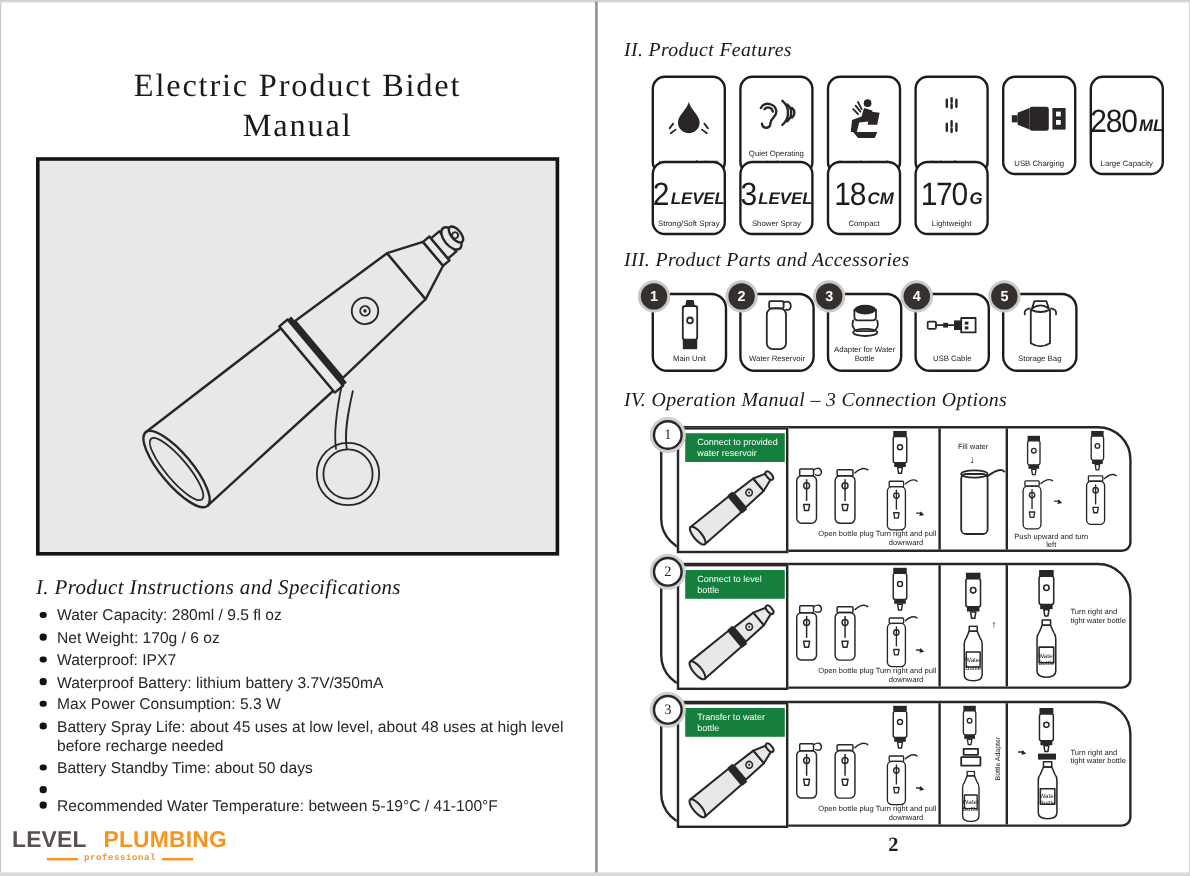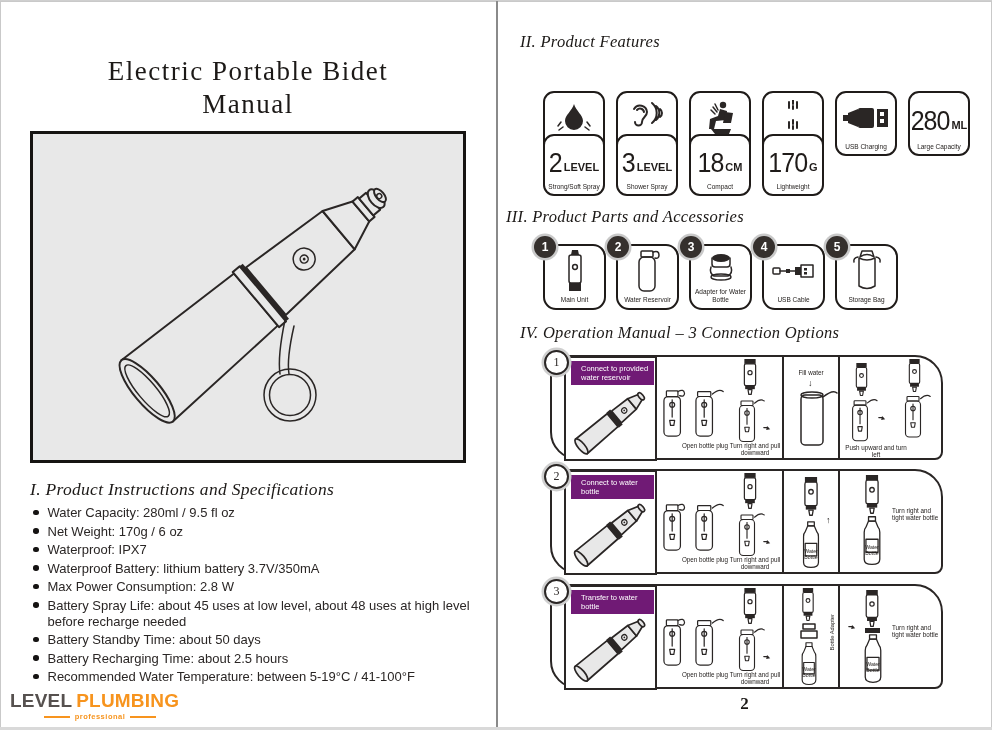--- a/index.html
+++ b/index.html
@@ -22,60 +22,60 @@
          font-size:27px;line-height:33px;letter-spacing:1.5px;color:#1c1917;}
   .illus{position:absolute;left:30px;top:130px;width:436px;height:332px;
          background:#e8e8e8;border:3px solid #161412;box-sizing:border-box;}
   .h-sec{position:absolute;font-size:17px;color:#1c1917;letter-spacing:.3px;font-style:italic;}
   .h1{left:30px;top:478px;font-size:17.5px;}
   .bullets{position:absolute;left:33px;top:504px;width:450px;list-style:none;margin:0;padding:0;}
   .bullets li{display:flex;gap:9px;margin-bottom:3px;font-size:13px;line-height:1.2;}
   .dot{flex:0 0 auto;width:5.5px;height:5.5px;border-radius:50%;background:#151312;margin-top:4.5px;}
   .logo{position:absolute;left:10px;top:690px;width:180px;}
   .logo-line{font-weight:700;font-size:19px;letter-spacing:.2px;line-height:1;}
-  .logo-x{color:#56514f;} .logo-p{color:#f7941e;margin-left:4px;}
+  .logo-x{color:#56514f;} .logo-p{color:#f7941e;margin-left:14px;}
   .logo-tag{display:flex;align-items:center;justify-content:center;gap:5px;margin-top:2px;}
   .logo-dash{width:26px;height:2px;background:#f7941e;}
-  .logo-prof{color:#f7941e;font-size:7.5px;font-weight:700;letter-spacing:.5px;}
+  .logo-prof{color:#f7941e;font-size:7.5px;font-weight:700;letter-spacing:.5px;font-family:Liberation Mono, monospace;}
 
   
   .h2{left:520px;top:31px;font-size:16.5px;}
-  .h3{left:506px;top:206px;font-size:16.5px;}
+  .h3{left:520px;top:206px;font-size:16.5px;}
   .h4{left:520px;top:322px;font-size:16.5px;}
 
   .frow{position:absolute;display:flex;gap:11px;}
   .frow1{left:543px;top:62px;} .frow2{left:543px;top:133px;}
   .fbox{width:62px;border:2px solid #1f1b19;border-radius:11px;box-sizing:border-box;
         display:flex;flex-direction:column;align-items:center;justify-content:flex-end;
         background:#fff;}
-  .frow1 .fbox{height:65px;margin-top:28px;} .frow2 .fbox{height:62px;}
+  .frow1 .fbox{height:83px;} .frow2 .fbox{height:62px;}
   .ficon{flex:1;display:flex;align-items:center;justify-content:center;width:100%;}
   .flabel{font-size:6.5px;line-height:1.15;text-align:center;margin:0 1px 4px;color:#1f1b19;}
   .bignum{display:flex;align-items:baseline;justify-content:center;gap:2px;margin-top:6px;}
   .bignum .v{font-size:25px;font-weight:400;letter-spacing:-1px;color:#1f1b19;transform:scaleY(1.08);}
-  .bignum .u{font-size:11px;font-weight:700;color:#1f1b19;}
+  .bignum .u{font-size:14px;font-weight:700;color:#1f1b19;font-style:italic;}
 
   .parts{position:absolute;left:543px;top:243px;display:flex;gap:10px;}
   .pbox{position:relative;width:63px;height:66px;border:2px solid #1f1b19;border-radius:13px;
         box-sizing:border-box;display:flex;flex-direction:column;align-items:center;justify-content:flex-end;background:#fff;}
   .pbadge{position:absolute;left:-11px;top:-10px;width:22px;height:22px;border-radius:50%;
           background:#35302d;color:#fff;font-size:12px;font-weight:700;display:flex;align-items:center;justify-content:center;
           box-shadow:0 0 0 2.5px #c9c9c9;}
   .pbox .ficon{flex:1;}
   .plabel{font-size:6.5px;line-height:1.15;text-align:center;margin:0 1px 5px;color:#1f1b19;}
 
   .oprow{position:absolute;left:550px;width:393px;height:105px;border:2px solid #2a2625;
          border-radius:8px 28px 8px 28px;box-sizing:border-box;background:#fff;}
   .opr1{top:354px;} .opr2{top:468px;} .opr3{top:583px;}
   .obadge{position:absolute;left:-8px;top:-7px;width:21px;height:21px;border-radius:50%;background:#fff;
           border:2px solid #2a2625;color:#2a2625;font-size:12px;font-family:"Liberation Serif",serif;
           display:flex;align-items:center;justify-content:center;box-shadow:0 0 0 2.5px #cfcfcf;z-index:3;}
   .opleft{position:absolute;left:12px;top:-1px;width:93px;height:105px;border:2px solid #2a2625;
           box-sizing:border-box;background:#fff;z-index:2;}
-  .oplabel{position:absolute;left:5px;top:3px;right:1px;background:#701a75;color:#fff;
+  .oplabel{position:absolute;left:5px;top:3px;right:1px;background:#15803d;color:#fff;
            font-size:7.5px;line-height:1.2;padding:3px 2px 3px 10px;}
   .opdevice{position:absolute;left:2px;bottom:2px;}
   .oppanel{position:absolute;top:0;height:101px;border-left:2px solid #2a2625;box-sizing:border-box;}
   .panB{left:103px;width:127px;border-left:none;}
   .panC{left:230px;width:56px;}
   .panD{left:286px;width:105px;border-right:none;}
   .cap{position:absolute;font-size:6.3px;line-height:1.12;text-align:center;color:#1f1b19;}
   .vtext{position:absolute;font-size:5.8px;color:#1f1b19;writing-mode:vertical-rl;transform:rotate(180deg);}
   .blabel{position:absolute;font-size:5.2px;line-height:1.1;text-align:center;color:#1f1b19;width:20px;}
   .arrowch{position:absolute;font-size:9px;color:#1f1b19;font-weight:700;}
@@ -133,21 +133,21 @@
       <polygon class="f" points="5,0 9,4 4,5"></polygon>
     </symbol>
   </defs>
 </svg>
 
 <div class="frame"></div>
 <div class="page-divider"></div>
 
 <div>
   <div class="title serif">
-    <div>Electric Portable Bidet</div>
+    <div>Electric Product Bidet</div>
     <div>Manual</div>
   </div>
 
   <div class="illus">
     <svg width="430" height="326" viewBox="0 0 430 326">
       <g transform="translate(108,262) rotate(-40)">
         <polygon class="s2" points="8,-40 150,-34 150,34 8,40"></polygon>
         <ellipse class="s2" cx="8" cy="0" rx="13" ry="40"></ellipse>
         <ellipse class="s" cx="8" cy="0" rx="9" ry="33"></ellipse>
         <rect class="s2" x="150" y="-36" width="9" height="72"></rect>
@@ -184,33 +184,32 @@
     <li>
         <span class="dot"></span>
         <span>Waterproof: IPX7</span>
       </li>
     <li>
         <span class="dot"></span>
         <span>Waterproof Battery: lithium battery 3.7V/350mA</span>
       </li>
     <li>
         <span class="dot"></span>
-        <span>Max Power Consumption: 2.8 W</span>
+        <span>Max Power Consumption: 5.3 W</span>
       </li>
     <li>
         <span class="dot"></span>
         <span>Battery Spray Life: about 45 uses at low level, about 48 uses at high level before recharge needed</span>
       </li>
     <li>
         <span class="dot"></span>
         <span>Battery Standby Time: about 50 days</span>
       </li>
     <li>
         <span class="dot"></span>
-        <span>Battery Recharging Time: about 2.5 hours</span>
       </li>
     <li>
         <span class="dot"></span>
         <span>Recommended Water Temperature: between 5-19°C / 41-100°F</span>
       </li>
   </ul>
 
   <div class="logo">
     <div class="logo-line">
       <span class="logo-x">LEVEL</span><span class="logo-p">PLUMBING</span>
@@ -439,21 +438,21 @@
       <svg class="opdevice" style="left:38px;bottom:34px" width="8" height="8" viewBox="0 0 10 10">
           <use href="#sym-corner-arrow"></use>
         </svg>
       <div class="cap" style="left:2px;top:87px;width:68px">Push upward and turn left</div>
     </div>
   </div>
 
   <div class="oprow opr2">
     <div class="obadge">2</div>
     <div class="opleft">
-      <div class="oplabel">Connect to water bottle</div>
+      <div class="oplabel">Connect to level bottle</div>
       <svg class="opdevice" width="86" height="70" viewBox="0 0 100 82">
         <use href="#sym-device" x="0" y="-8" width="100" height="92"></use>
       </svg>
     </div>
     <div class="oppanel panB">
       <svg width="125" height="101" viewBox="0 0 125 101">
         <use href="#sym-bottle-capped" x="4" y="30" width="28" height="52"></use>
         <use href="#sym-bottle-open" x="36" y="30" width="33" height="52"></use>
         <use href="#sym-unit" x="86" y="2" width="18" height="37"></use>
         <use href="#sym-bottle-open" x="80" y="40" width="30" height="47"></use>

